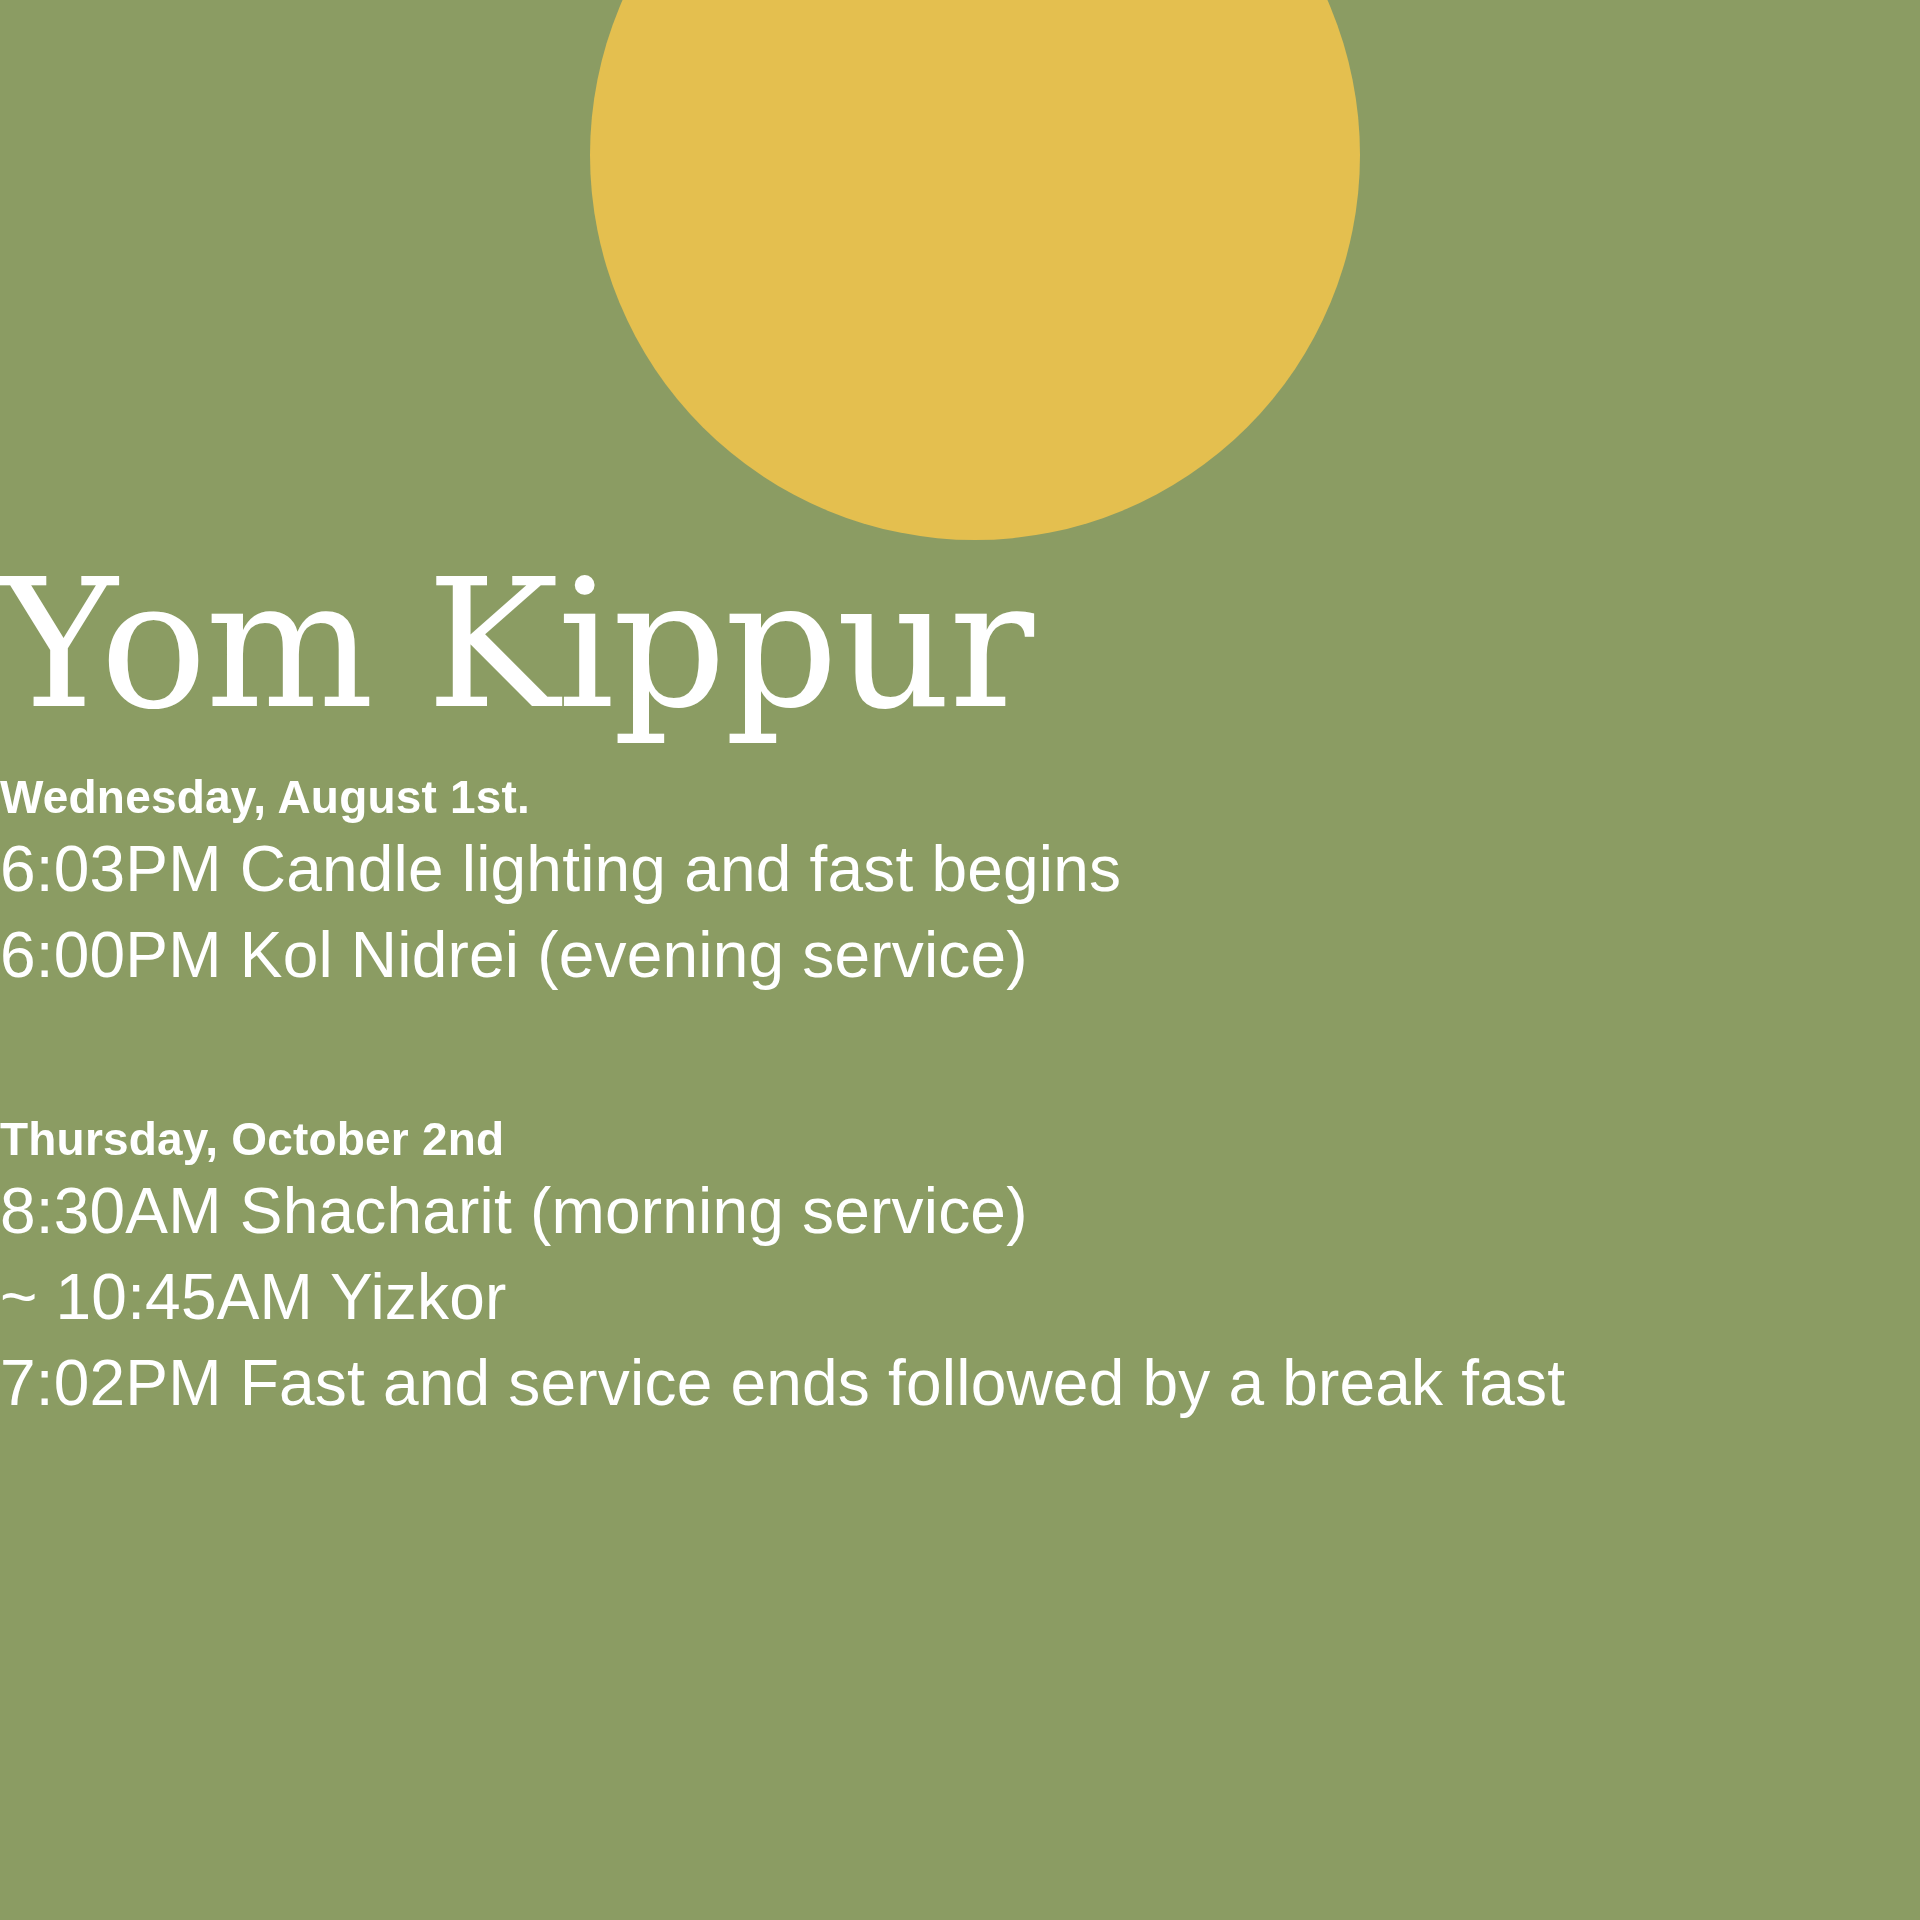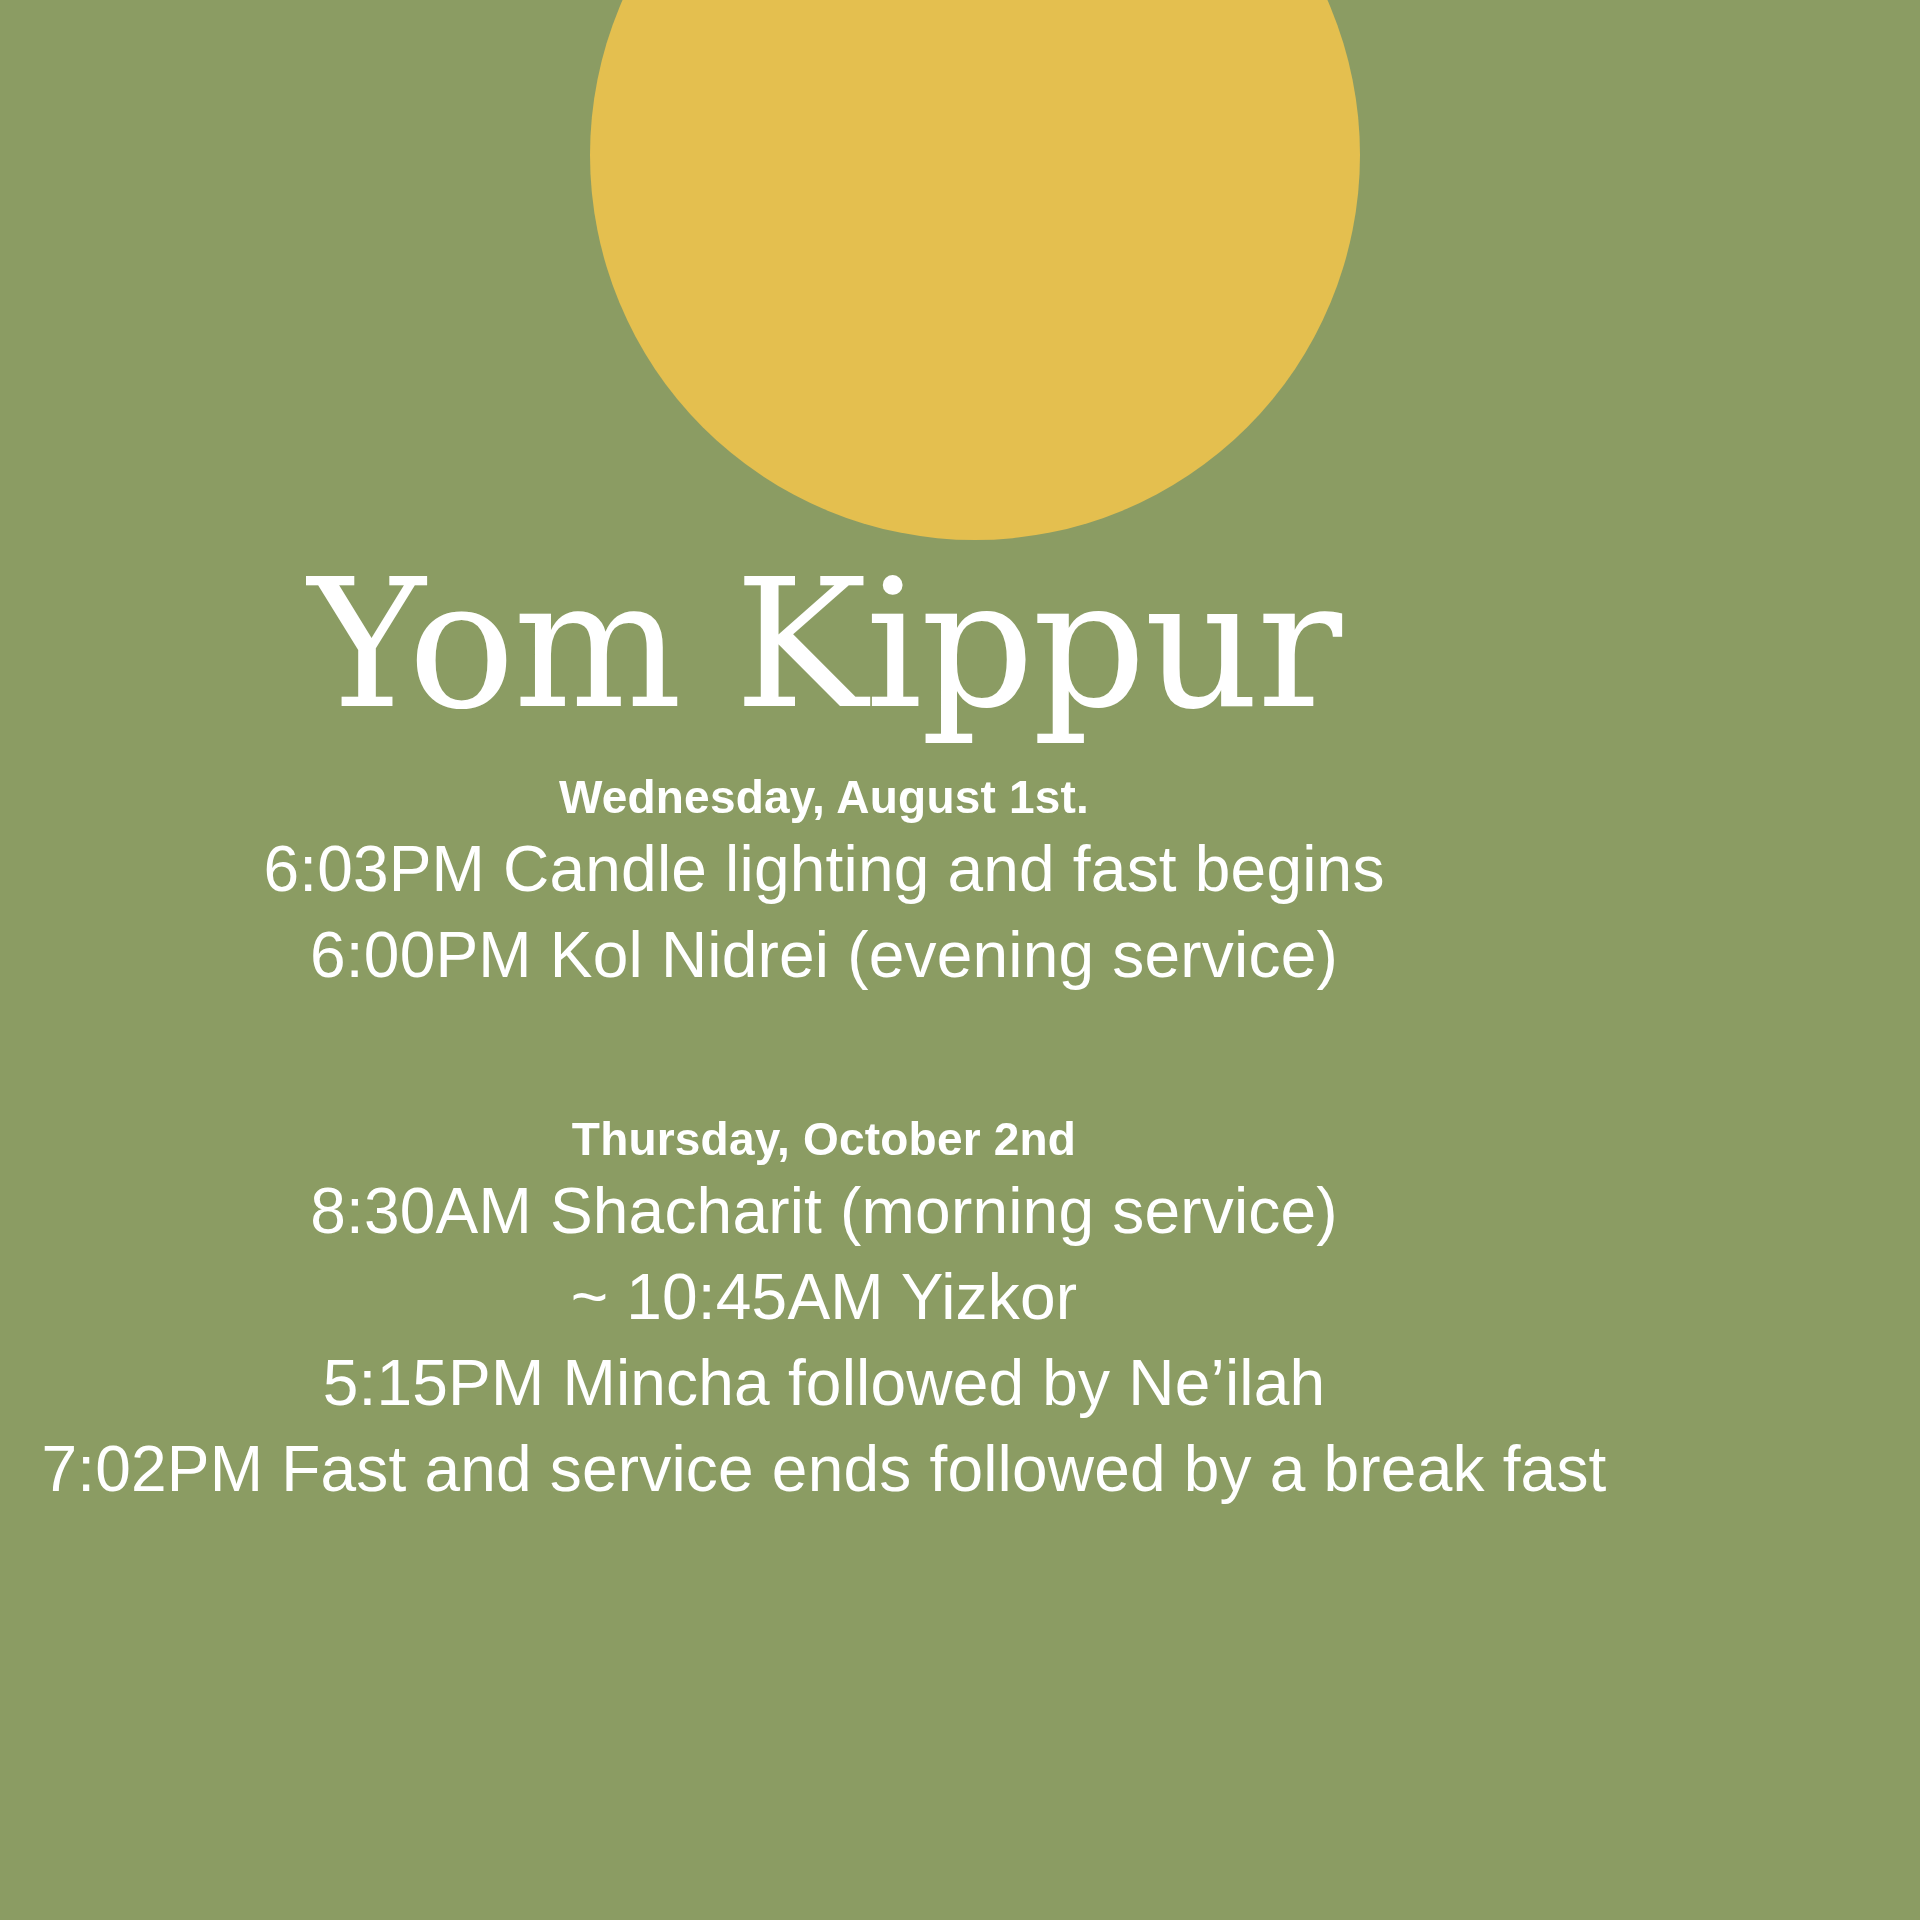--- a/index.html
+++ b/index.html
@@ -28,21 +28,20 @@
     width: 770px;
     height: 770px;
     border-radius: 50%;
     background: #e4bf4f;
   }
   .content {
     position: absolute;
     left: 0;
     top: 0;
     width: 1648px;
-    text-align: center;
     color: #ffffff;
   }
   .title {
     margin: 0;
     padding-top: 556px;
     font-family: "DejaVu Serif", serif;
     font-weight: 400;
     font-size: 178px;
     line-height: 1.0;
     letter-spacing: -2px;
@@ -94,21 +93,18 @@
 
     <div class="block second">
       <div class="day-heading">Thursday, October 2nd</div>
       <div class="line">
         <span class="strong">8:30AM</span><span> Shacharit (morning service)</span>
       </div>
       <div class="line">
         <span class="strong"></span><span>~ 10:45AM Yizkor</span>
       </div>
       <div class="line">
-        <span class="strong"></span><span>5:15PM Mincha followed by Ne’ilah</span>
-      </div>
-      <div class="line">
         <span class="strong"></span><span>7:02PM Fast and service ends followed by a break fast</span>
       </div>
     </div>
 
   </div>
 </div>
 
 </body></html>

